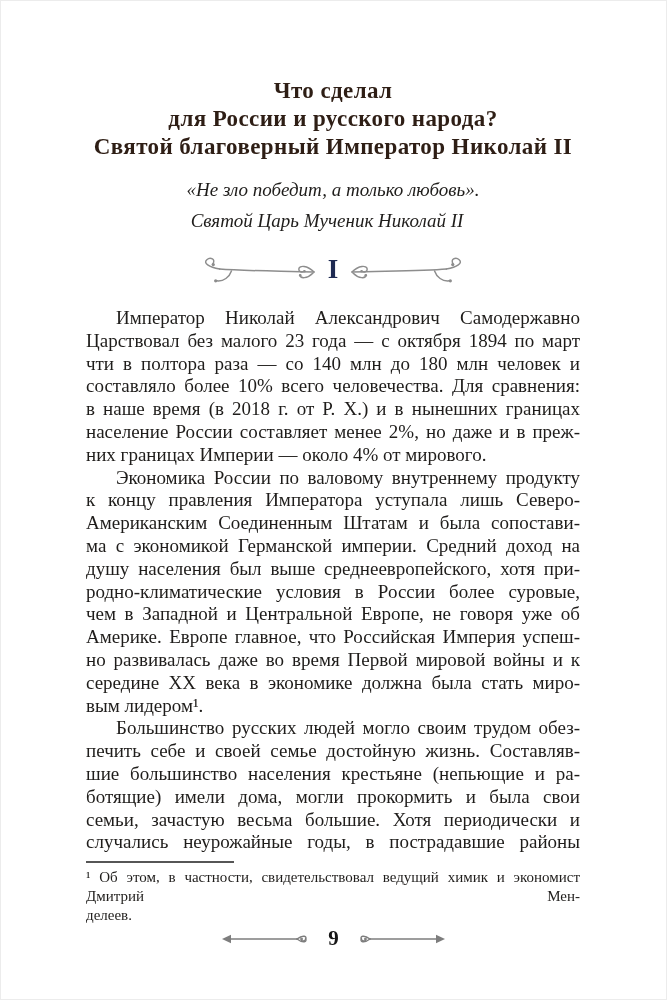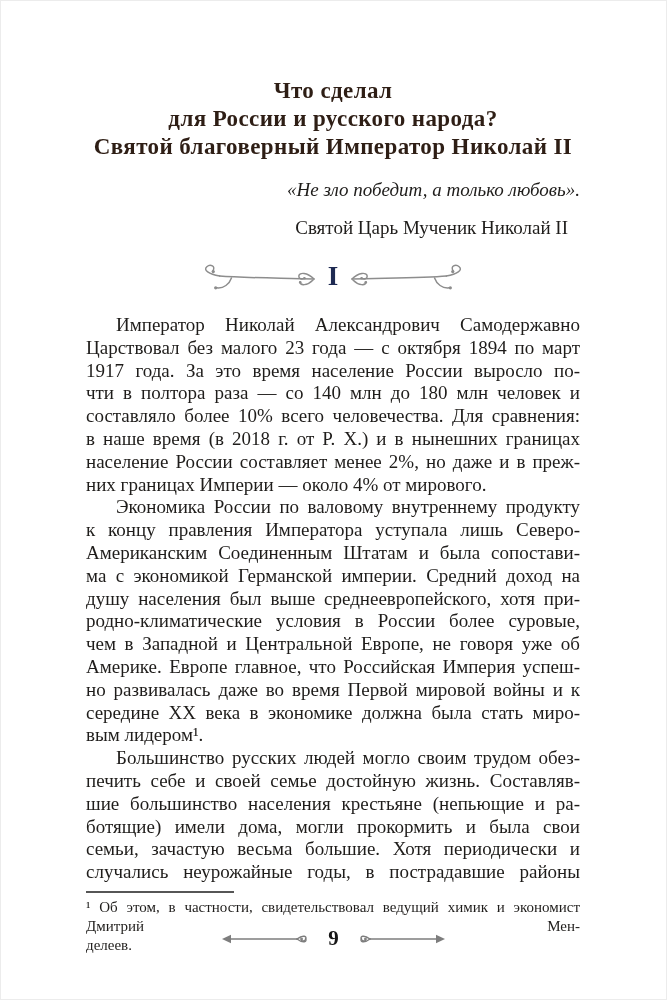--- a/index.html
+++ b/index.html
@@ -26,26 +26,26 @@
   .title {
     text-align: center;
     color: var(--title-color);
     font-weight: bold;
     font-size: 23px;
     line-height: 28px;
     letter-spacing: 0.4px;
   }
   .epigraph {
     margin-top: 17px;
-    text-align: right;
+    text-align: center;
     font-size: 19px;
     line-height: 24px;
   }
   .epigraph-quote { font-style: italic; }
-  .epigraph-attr { margin-top: 14px; padding-right: 12px; }
+  .epigraph-attr { margin-top: 7px; padding-right: 12px; font-style: italic; }
   .divider {
     margin-top: 19px;
     height: 38px;
     display: flex;
     align-items: center;
     justify-content: center;
     gap: 10px;
   }
   .flourish { width: 118px; height: 32px; color: var(--ornament-color); }
   .flourish.mirror { transform: scaleX(-1); }
@@ -137,21 +137,20 @@
       <circle cx="18" cy="26" r="1.7" fill="currentColor"></circle>
       <circle cx="108.3" cy="16.2" r="1.3" fill="currentColor"></circle>
       <circle cx="104" cy="20.4" r="1.3" fill="currentColor"></circle>
     </svg>
   </div>
 
   <div class="body-text">
       <div>
         <div class="line first jl">Император Николай Александрович Самодержавно</div>
         <div class="line jl">Царствовал без малого 23 года — с октября 1894 по март</div>
-        <div class="line jl">1917 года. За это время население России выросло по-</div>
         <div class="line jl">чти в полтора раза — со 140 млн до 180 млн человек и</div>
         <div class="line jl">составляло более 10% всего человечества. Для сравнения:</div>
         <div class="line jl">в наше время (в 2018 г. от Р. Х.) и в нынешних границах</div>
         <div class="line jl">население России составляет менее 2%, но даже и в преж-</div>
         <div class="line">них границах Империи — около 4% от мирового.</div>
       </div>
       <div>
         <div class="line first jl">Экономика России по валовому внутреннему продукту</div>
         <div class="line jl">к концу правления Императора уступала лишь Северо-</div>
         <div class="line jl">Американским Соединенным Штатам и была сопостави-</div>

